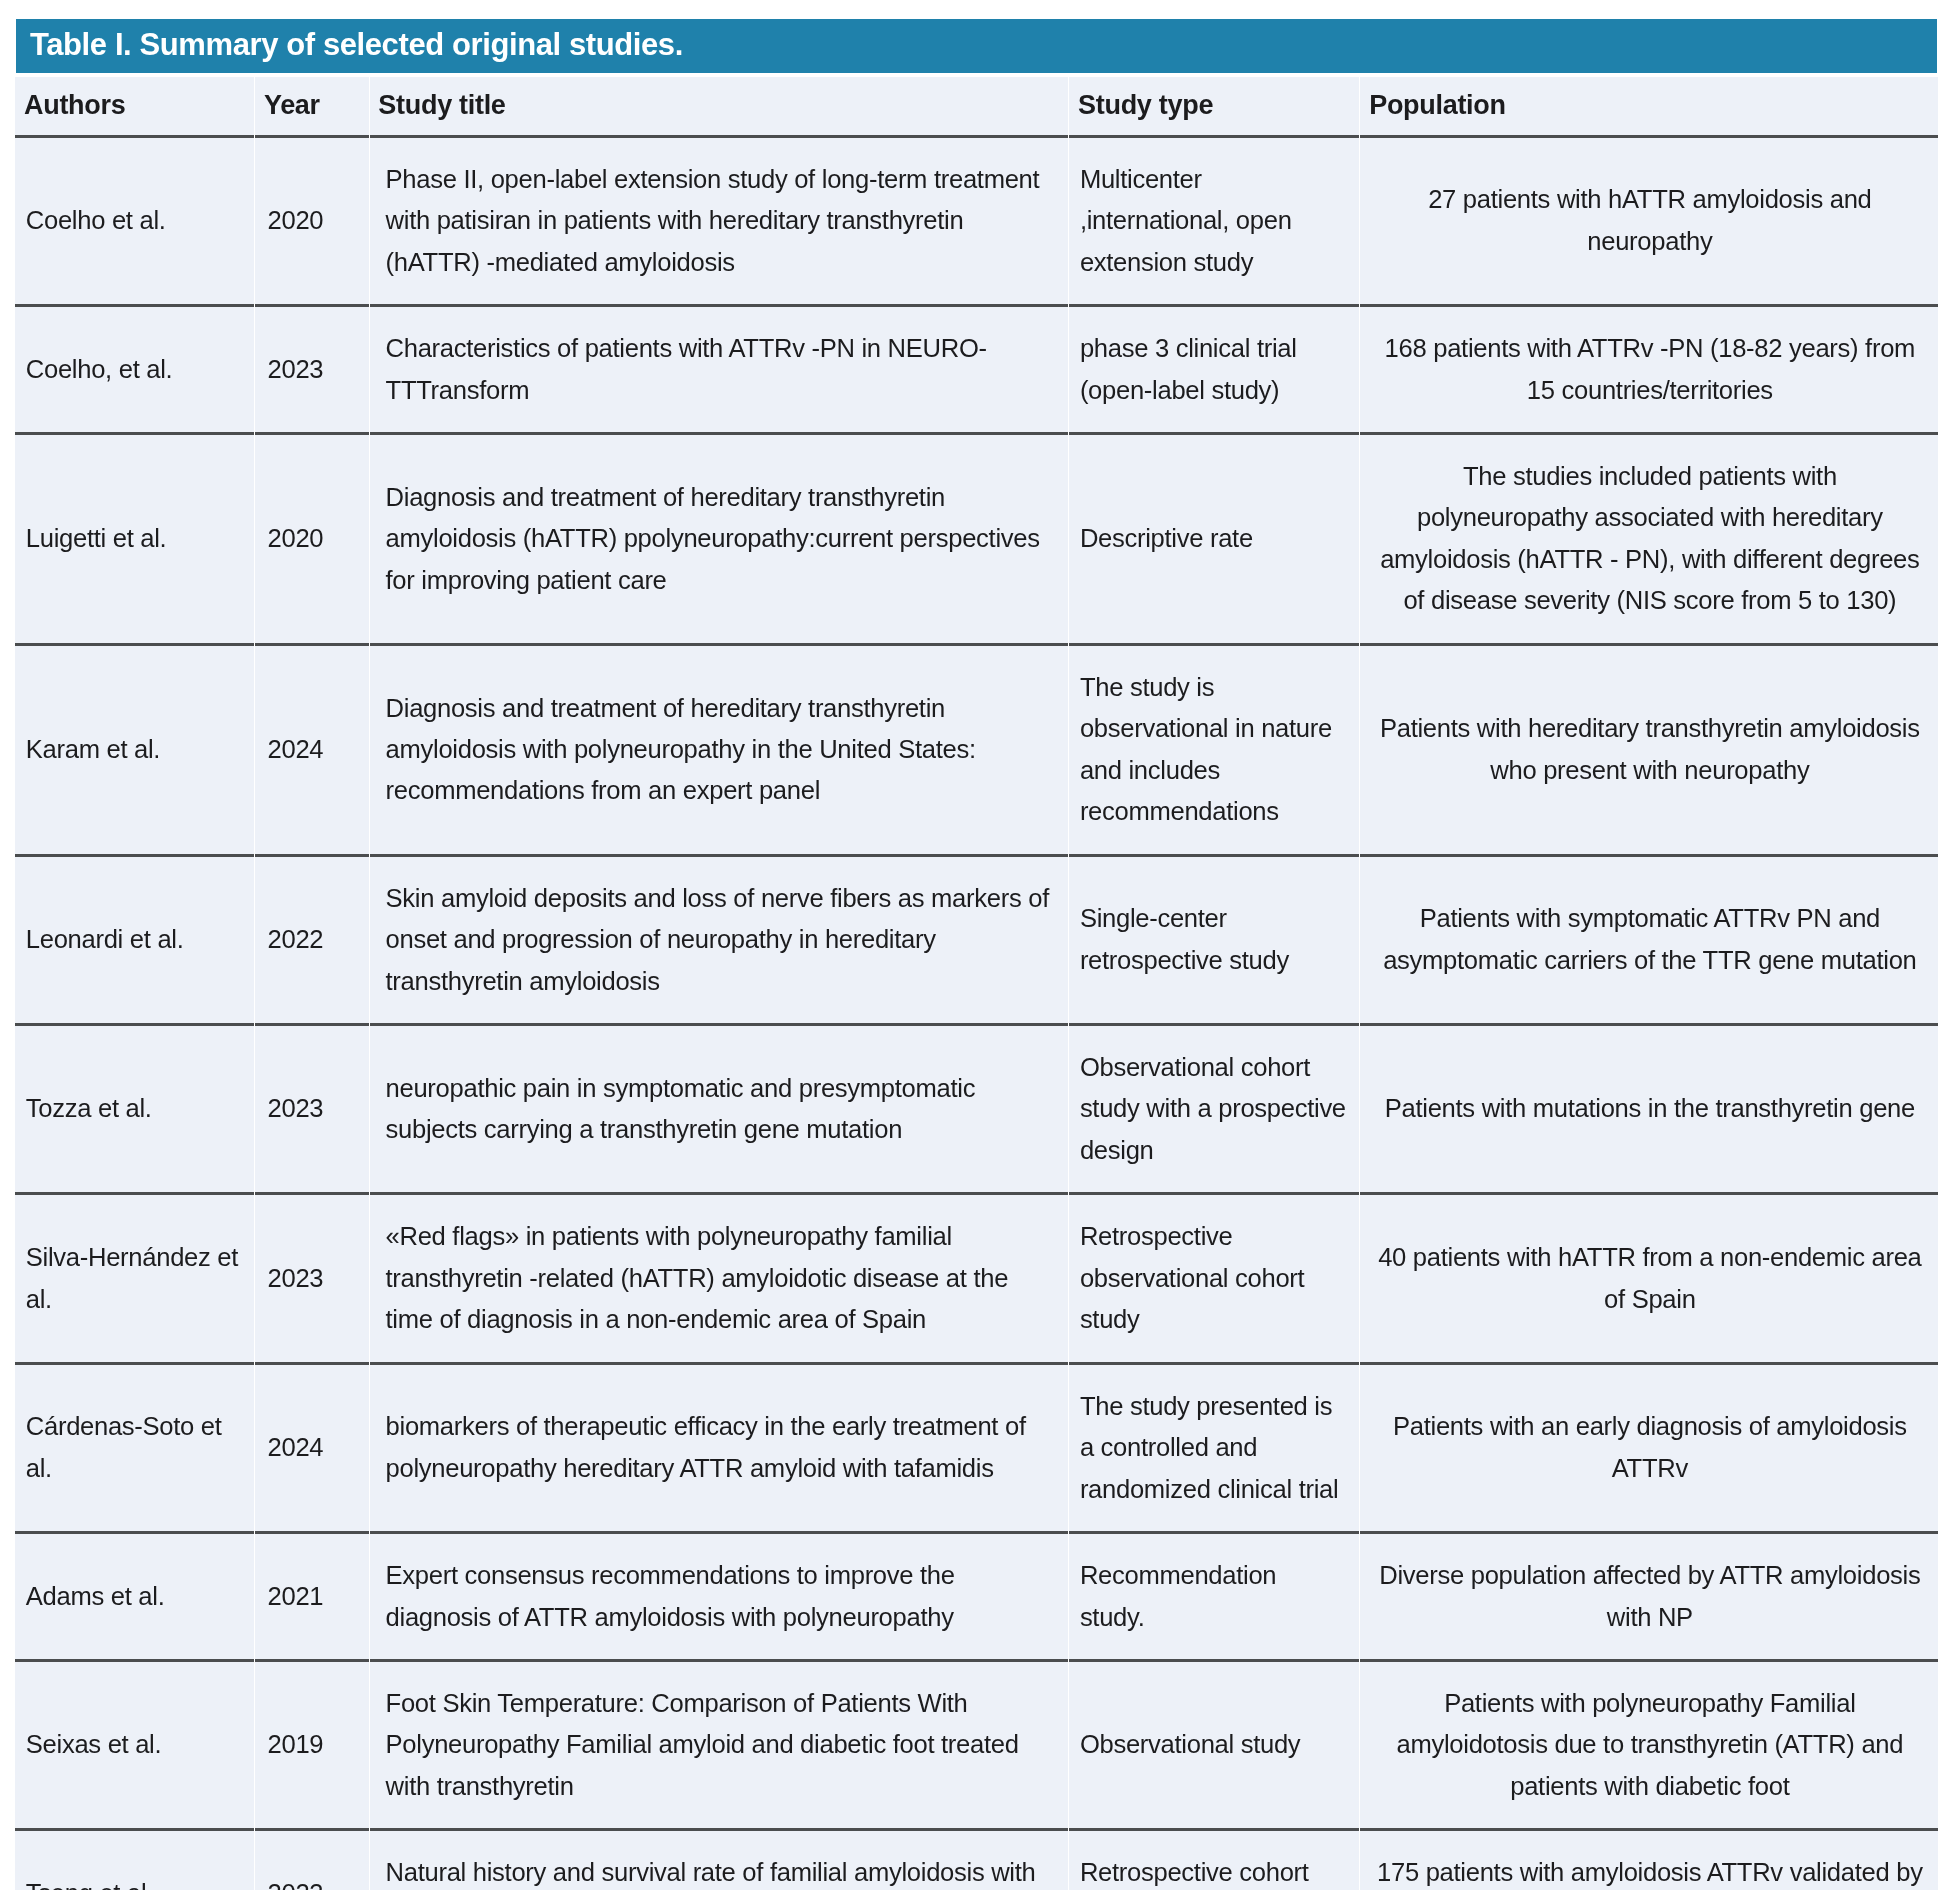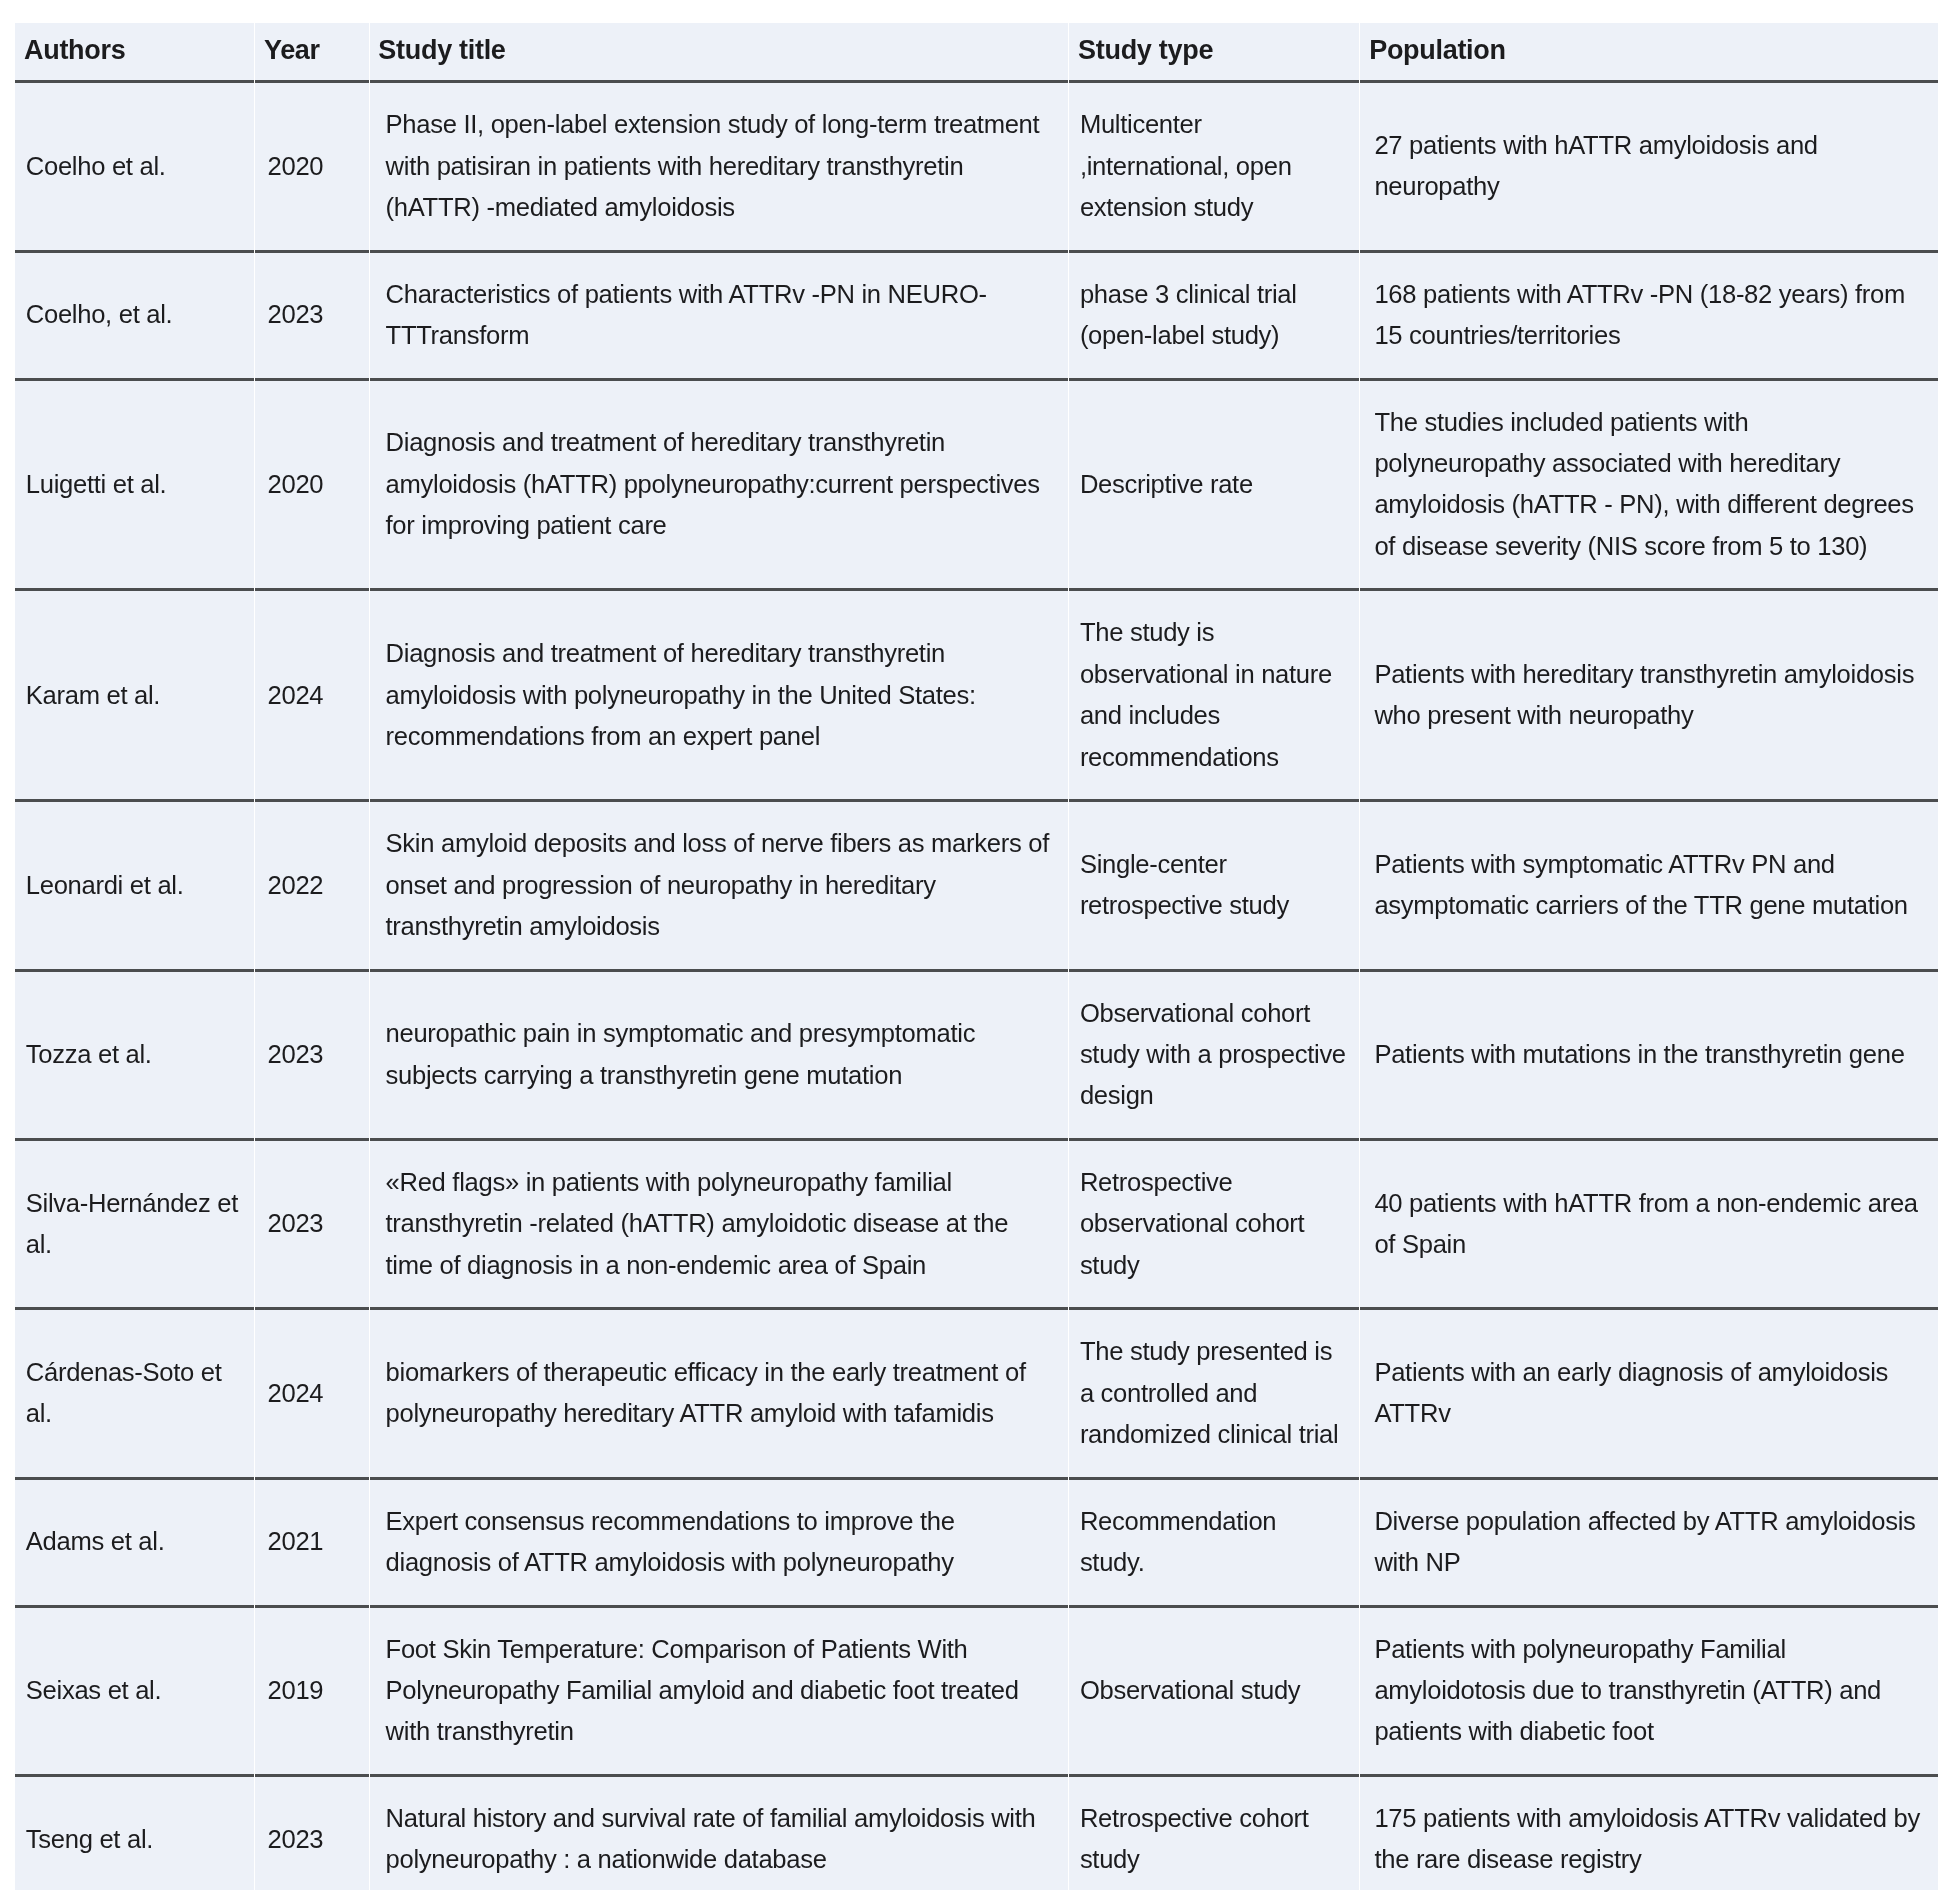--- a/index.html
+++ b/index.html
@@ -59,27 +59,30 @@
     vertical-align: middle;
     border-top: 3.5px solid var(--separator);
     letter-spacing: -0.3px;
   }
   tbody tr:last-child td { border-bottom: 3.5px solid var(--separator); }
 
   td.col-authors { padding-left: 10.6px; width: 238px; }
   td.col-year    { text-align: left; width: 113px; }
   td.col-title   { width: 696px; padding-left: 16px; }
   td.col-type    { width: 289px; padding-left: 10.6px; }
-  td.col-population { width: 575px; padding-left: 14px; }
+  td.col-population { width: 575px; padding-left: 14px; text-align: center; }
 </style>
 </head>
 <body>
 
 <div class="table-wrap">
 
+  <div class="title-bar">
+    <span>Table I. Summary of selected original studies.</span>
+  </div>
 
   <table class="studies">
     <thead>
       <tr>
         <th class="col-authors">Authors</th>
         <th class="col-year">Year</th>
         <th class="col-title">Study title</th>
         <th class="col-type">Study type</th>
         <th class="col-population">Population</th>
       </tr>

